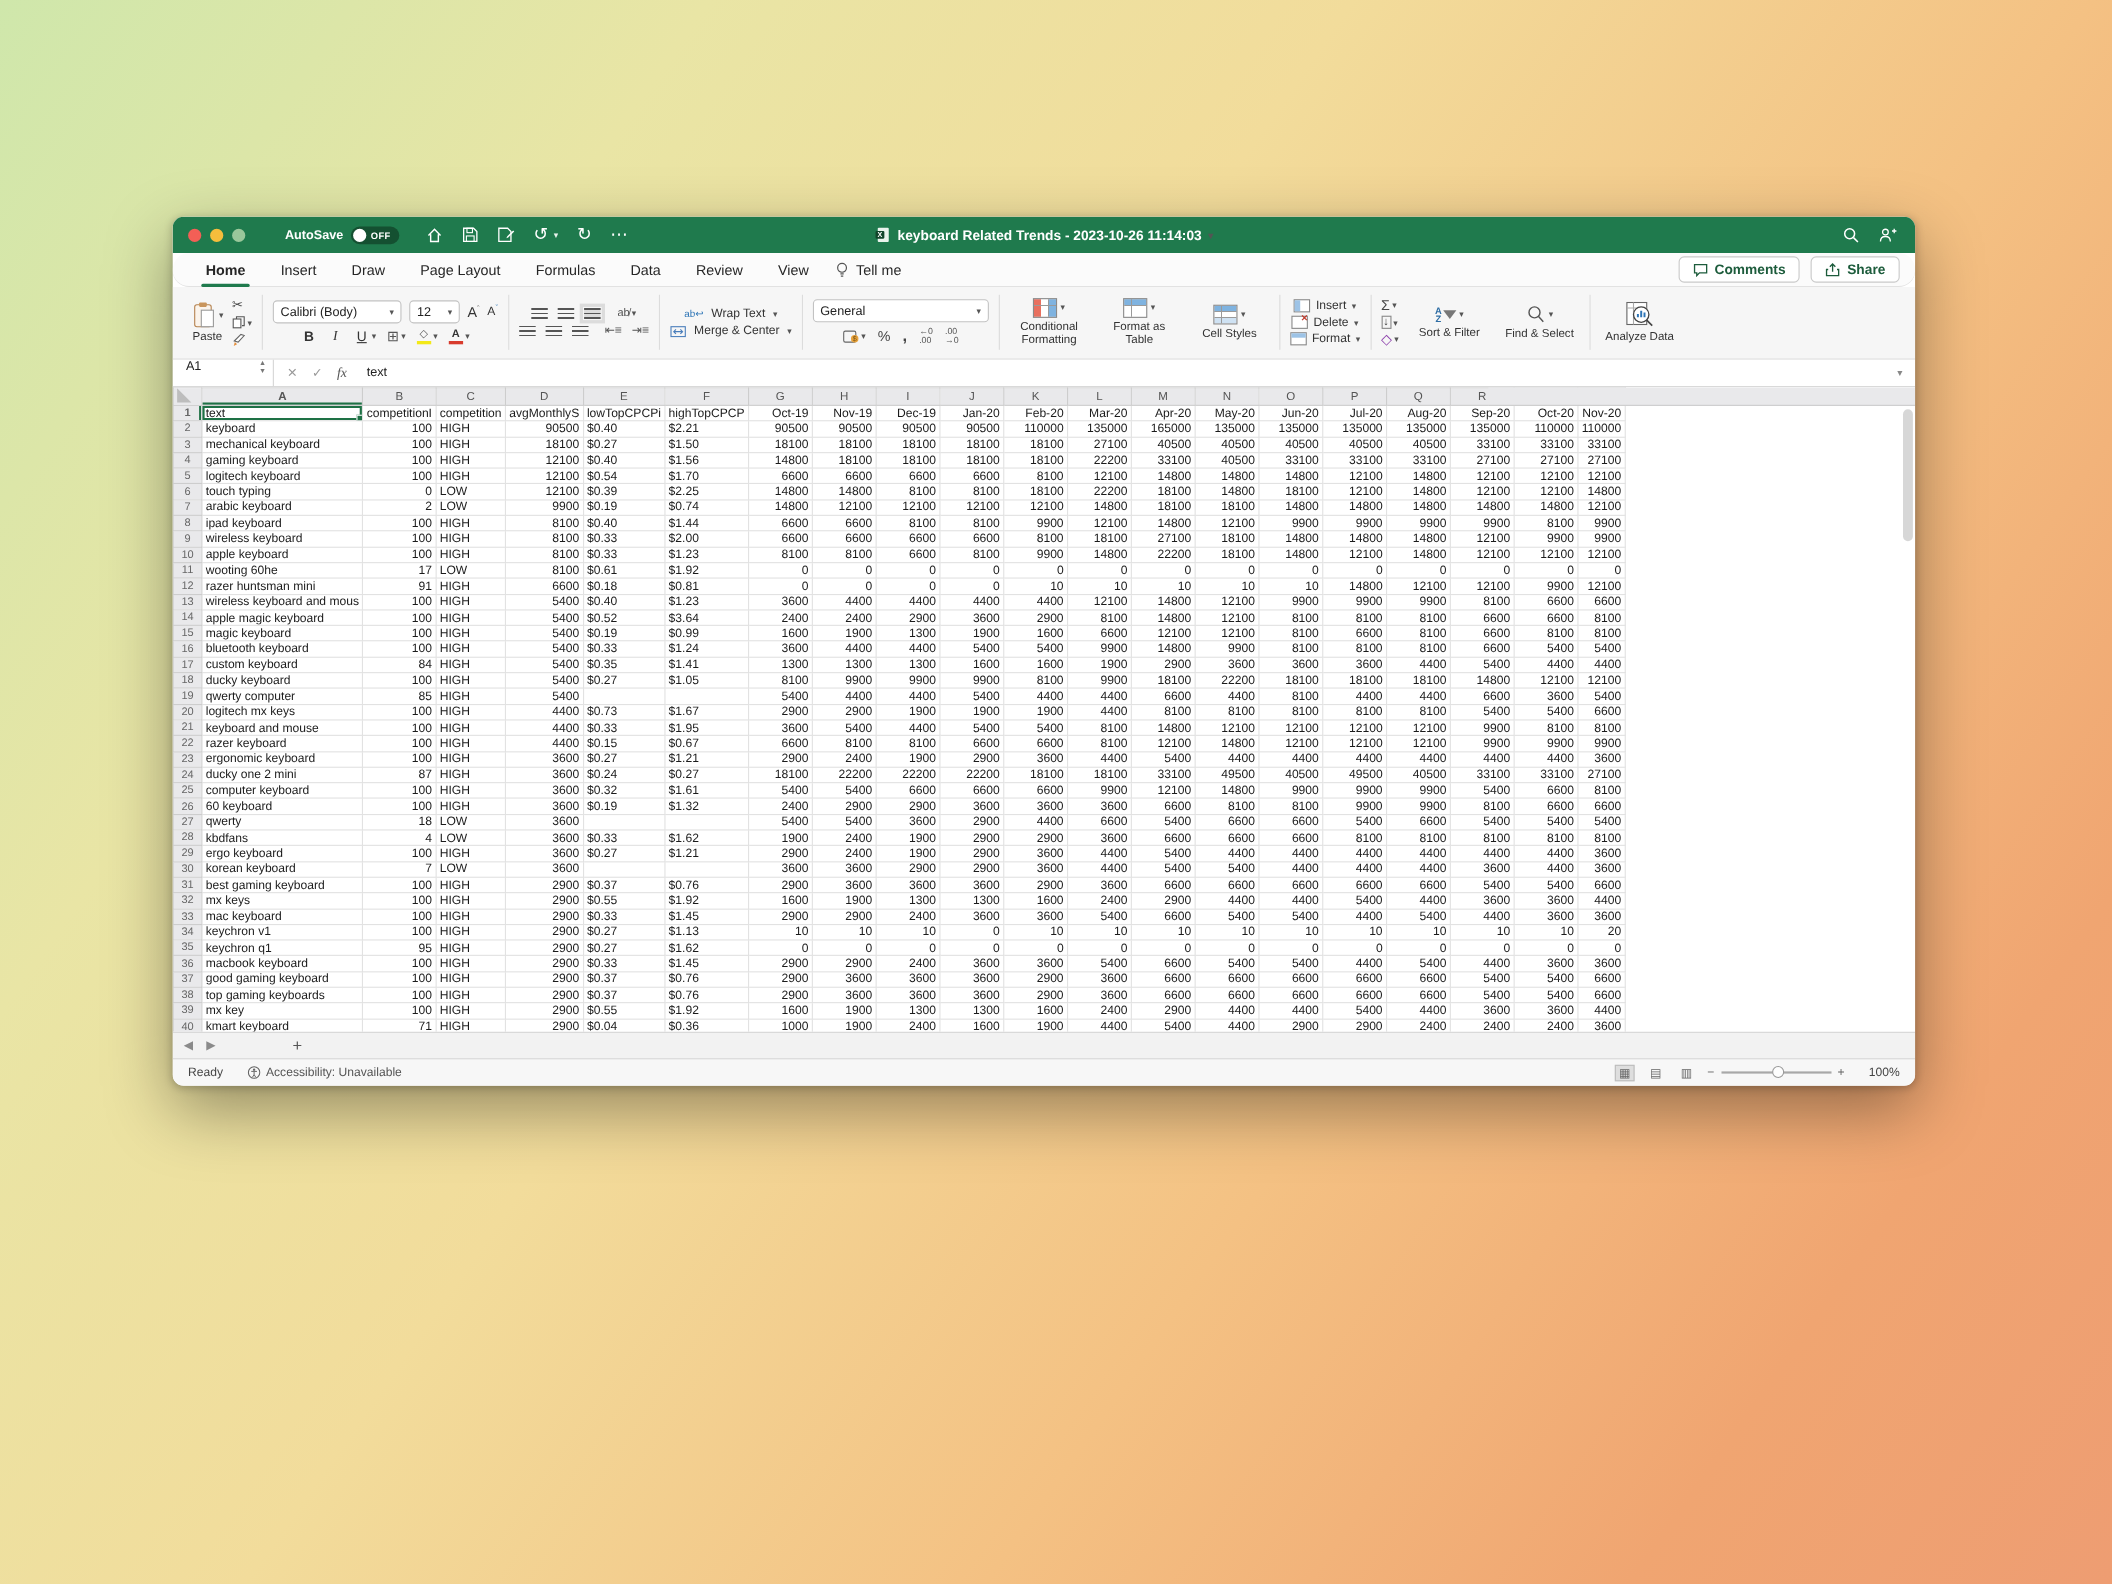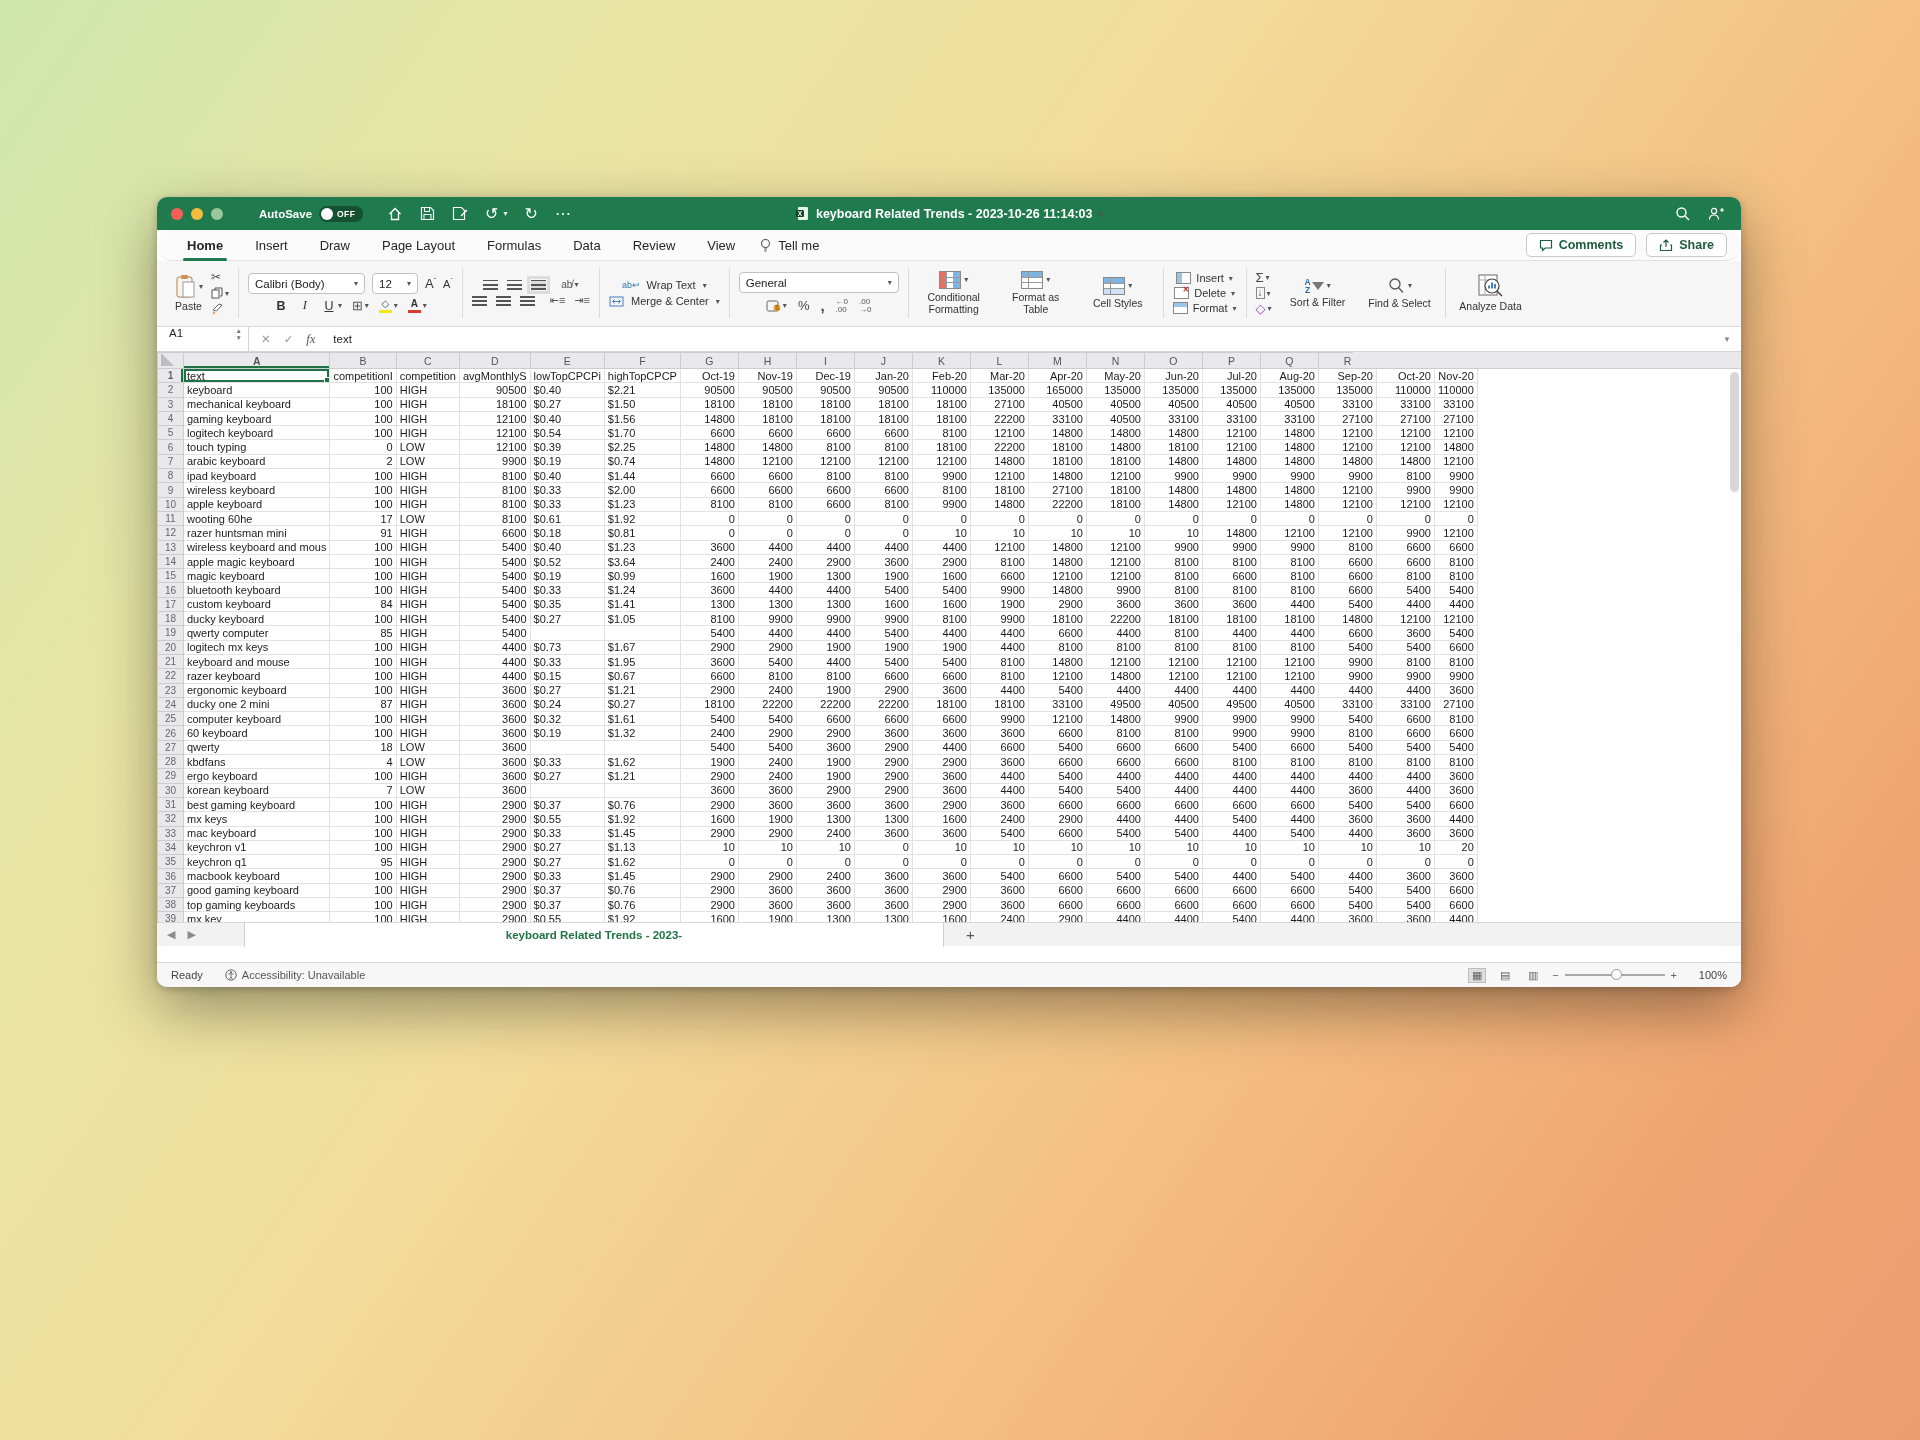--- a/index.html
+++ b/index.html
@@ -99,21 +99,21 @@
   .corner { position:relative; }
   .corner i { position:absolute; left:3px; bottom:2px; width:0; height:0; border-left:13px solid #bdbdbd; border-top:13px solid transparent; display:block; }
   .header-ext { position:absolute; top:0; height:17px; background:#e9e9eb; border-bottom:1px solid #cdcdcd; }
   .vscroll { position:absolute; right:2px; top:20px; width:9px; height:120px; background:#c9c9c9; border-radius:5px; opacity:.75; }
   
   .sheetbar { height:24px; background:#f2f2f2; border-top:1px solid #d6d6d6; display:flex; align-items:center; flex:none; padding-left:10px; position:relative; }
   .sb-arrows { display:flex; gap:12px; color:#8a8a8a; font-size:11px; margin-right:48px; }
   .sheettab { height:24px; width:700px; background:#fff; border-left:1px solid #d0d0d0; border-right:1px solid #d0d0d0; display:flex; align-items:center; justify-content:center; font-size:11.5px; font-weight:700; color:#217346; }
   .sb-add { margin-left:22px; color:#555; font-size:15px; }
   
-  .statusbar { height:25px; background:#f7f7f7; border-top:1px solid #d6d6d6; display:flex; align-items:center; flex:none; font-size:11px; color:#444; padding:0 14px; position:relative;margin-top:16px; }
+  .statusbar { height:25px; background:#f7f7f7; border-top:1px solid #d6d6d6; display:flex; align-items:center; flex:none; font-size:11px; color:#444; padding:0 14px; position:relative; }
   .sb-ready { margin-right:22px; }
   .sb-acc { display:flex; align-items:center; gap:5px; color:#555;justify-content:flex-end; }
   .sb-right { position:absolute; right:14px; display:flex; align-items:center; gap:10px; }
   .view-ic { width:18px; height:15px; border:1px solid transparent; display:flex; align-items:center; justify-content:center; font-size:11px; color:#666; }
   .view-ic.sel { background:#dedede; border-color:#bdbdbd; }
   .zoomslider { display:flex; align-items:center; gap:6px; color:#666; }
   .ztrack { width:100px; height:2px; background:#a8a8a8; position:relative; }
   .zknob { position:absolute; left:46px; top:-5px; width:11px; height:11px; border-radius:50%; background:#fdfdfd; border:1px solid #9a9a9a; }
   .zpct { width:40px; text-align:right; color:#444; }
 </style>
@@ -1453,23 +1453,20 @@
       </table>
     <div class="header-ext" style="left: 1196px; right: 0px;"></div>
     <div class="vscroll"></div>
   </div>
 
   <div class="sheetbar">
     <span class="sb-arrows">
       <span>◀</span>
       <span>▶</span>
     </span>
-    <span class="sheettab">
-      <span>keyboard Related Trends - 2023-</span>
-    </span>
     <span class="sb-add">+</span>
   </div>
 
   <div class="statusbar">
     <span class="sb-ready">Ready</span>
     <span class="sb-acc">
       <span>
         <svg class="ic" width="12" height="12" viewBox="0 0 12 12">
             <circle cx="6" cy="6" r="5.2" fill="none" stroke="#666"></circle>
             <circle cx="6" cy="3.4" r="1.1" fill="#666"></circle>

